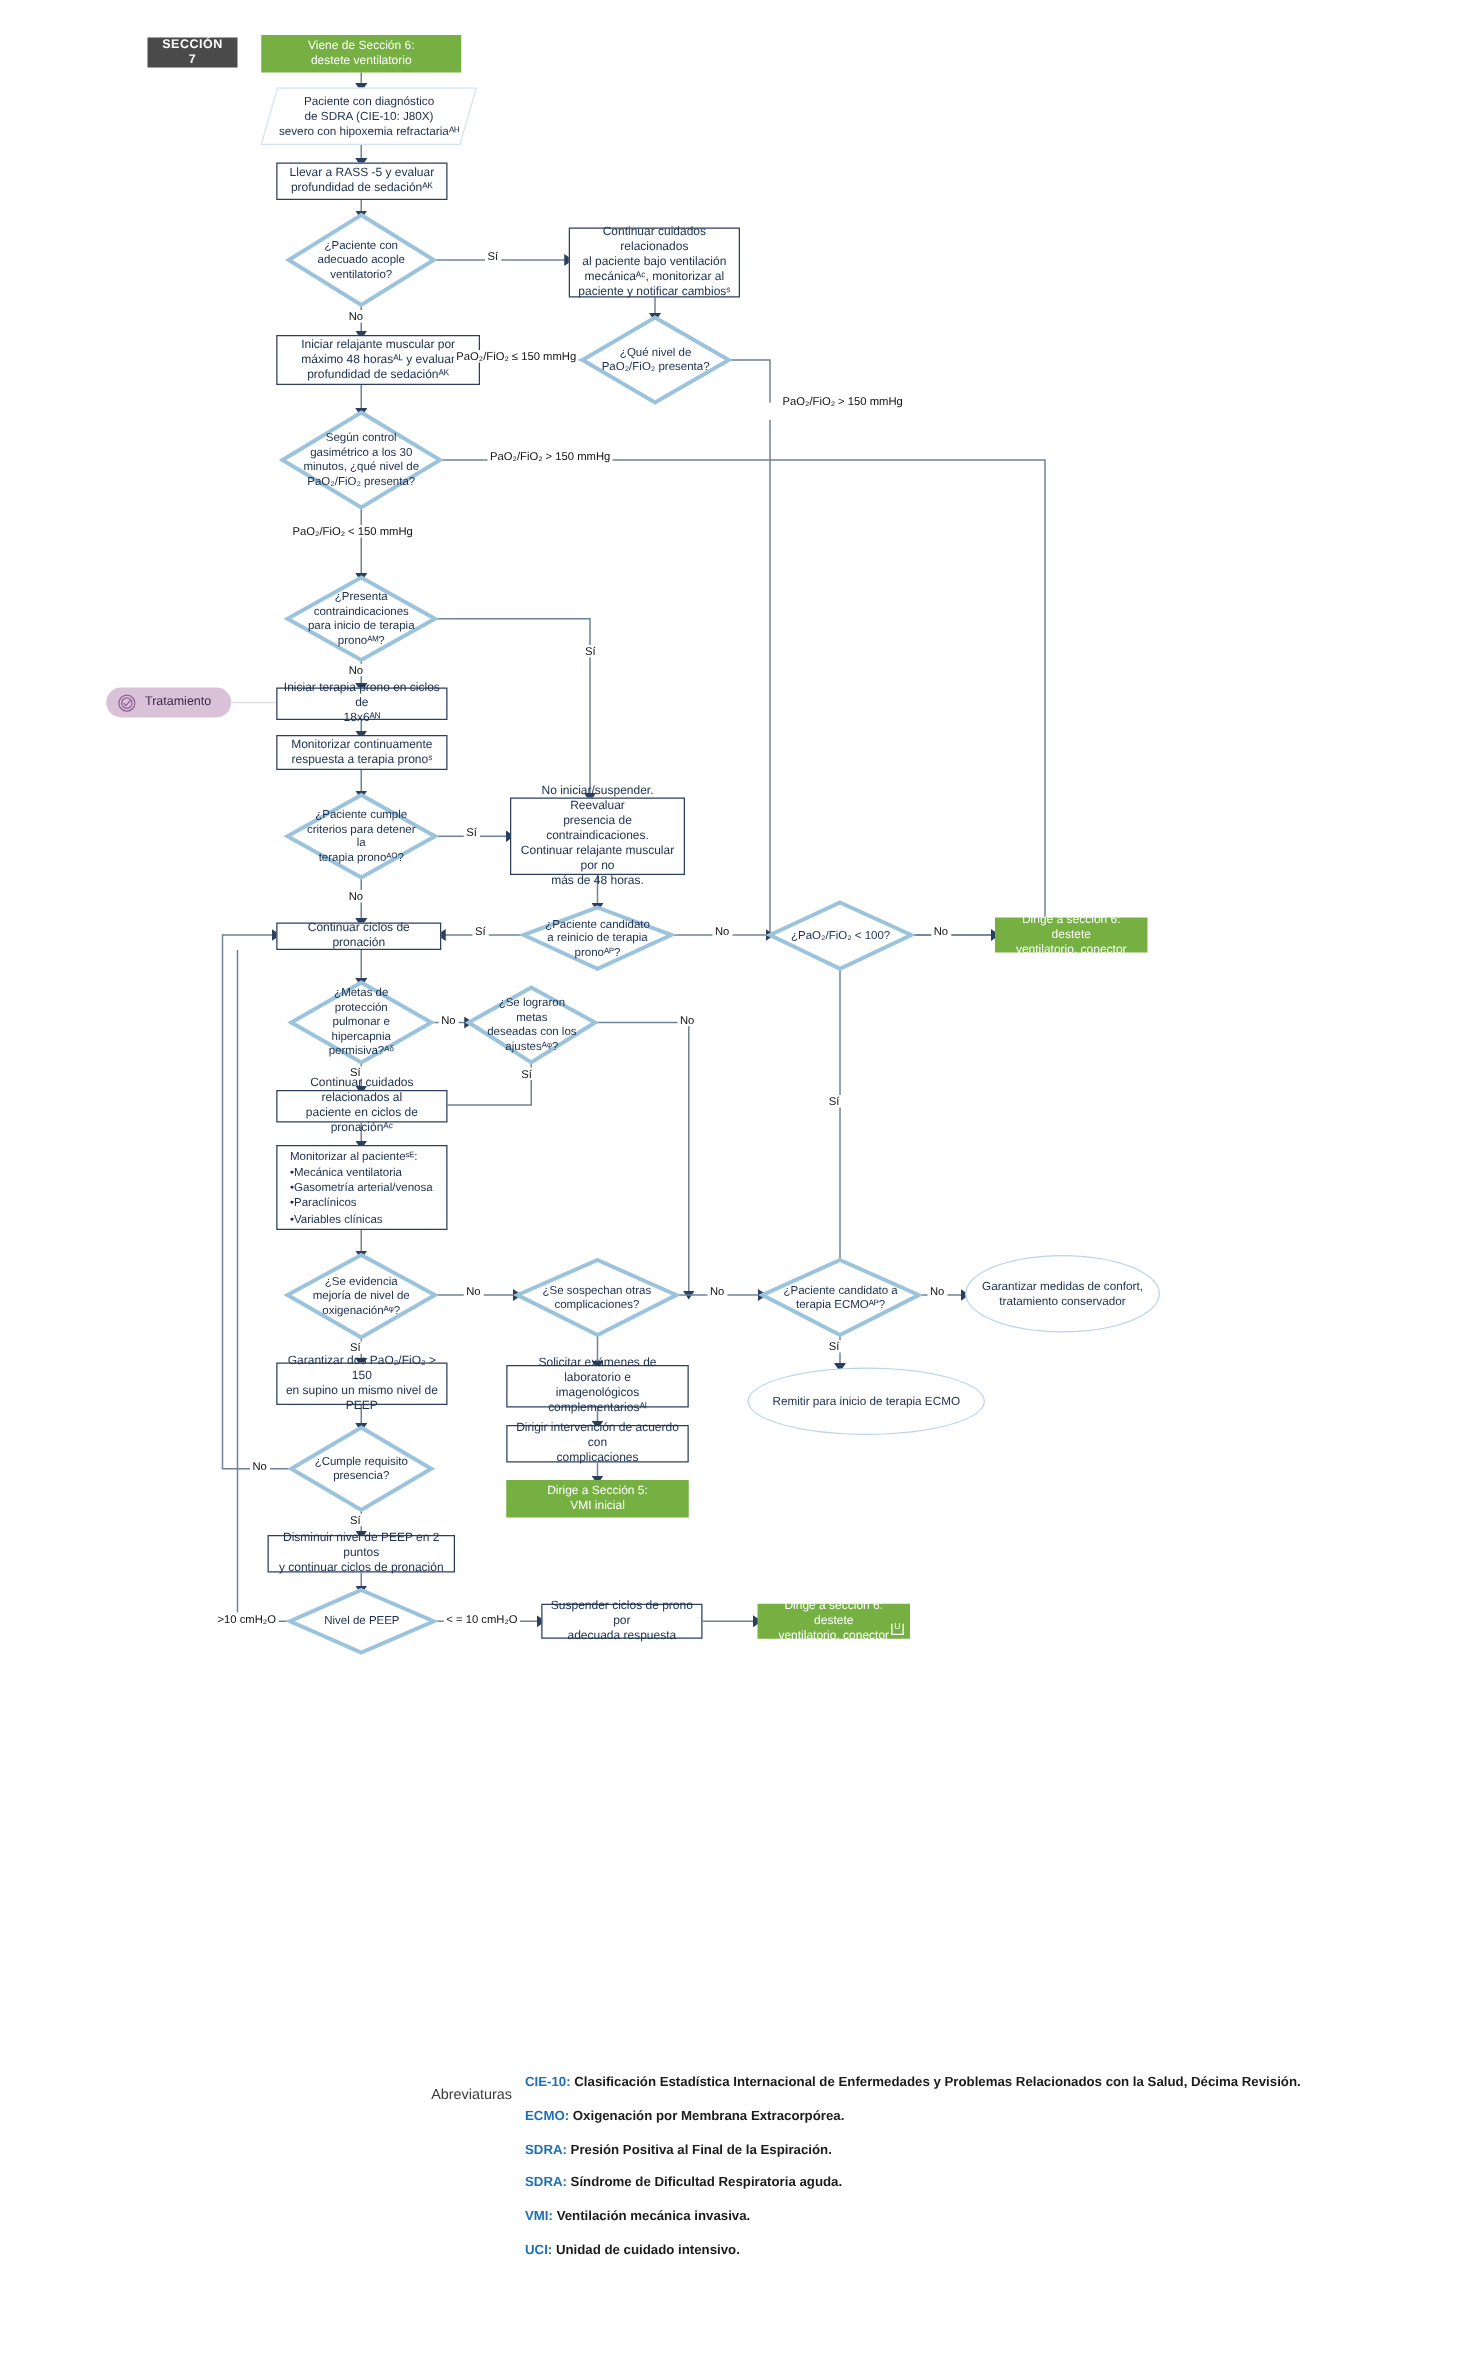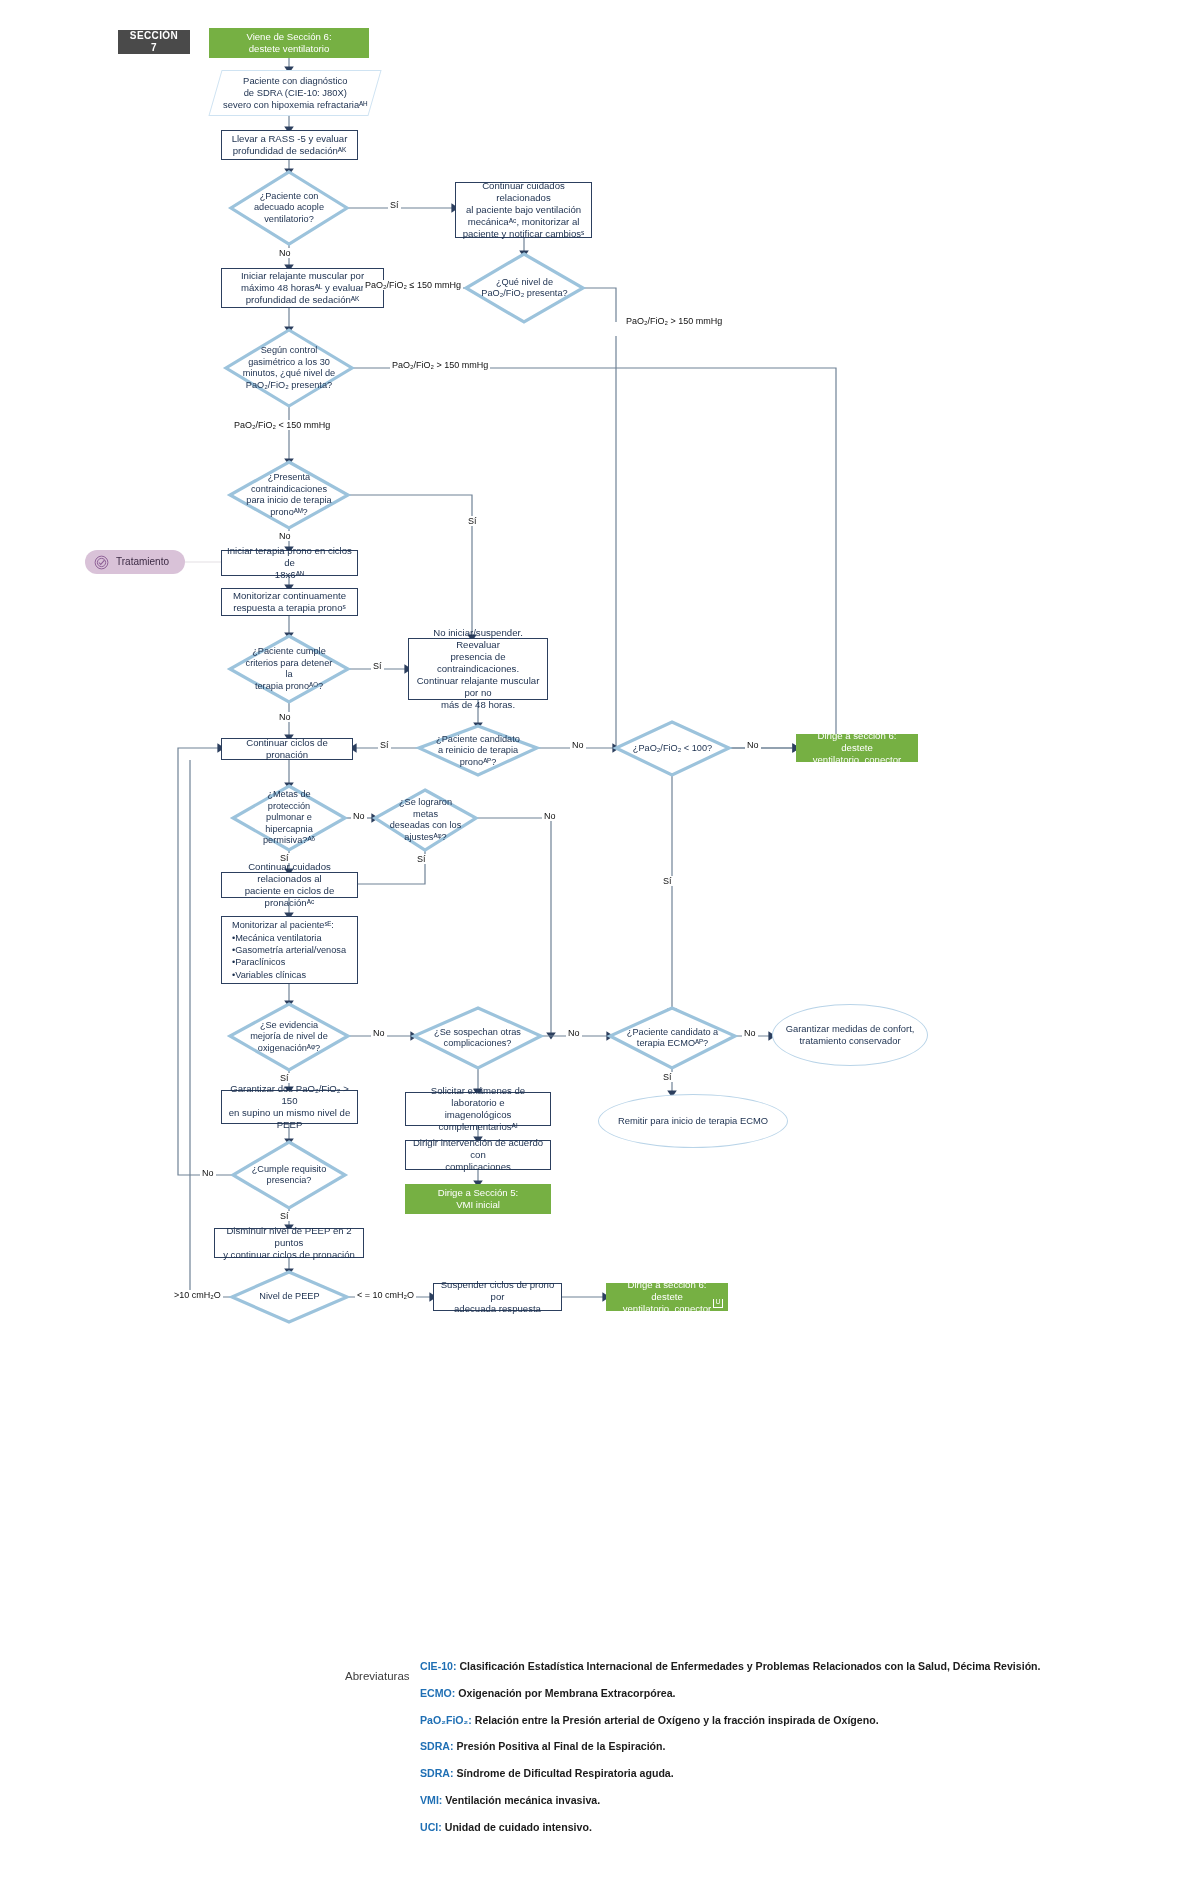--- a/index.html
+++ b/index.html
@@ -437,21 +437,20 @@
   <div class="edge-label" style="left:200px;top:1168px;">No</div>
   <div class="edge-label" style="left:278px;top:1211px;">Sí</div>
   <div class="edge-label" style="left:172px;top:1290px;">&gt;10 cmH₂O</div>
   <div class="edge-label" style="left:355px;top:1290px;">&lt; = 10 cmH₂O</div>
 
   <div id="abbrev">
     <div class="ab-title">Abreviaturas</div>
     <div class="ab-list">
         <div class="ab-item"><span class="ab-key">CIE-10:</span><span> Clasificación Estadística Internacional de Enfermedades y Problemas Relacionados con la Salud, Décima Revisión.</span></div>
         <div class="ab-item"><span class="ab-key">ECMO:</span><span> Oxigenación por Membrana Extracorpórea.</span></div>
-        <div class="ab-item"><span class="ab-key">PaO₂FiO₂:</span><span> Relación entre la Presión arterial de Oxígeno y la fracción inspirada de Oxígeno.</span></div>
         <div class="ab-item"><span class="ab-key">SDRA:</span><span> Presión Positiva al Final de la Espiración.</span></div>
         <div class="ab-item"><span class="ab-key">SDRA:</span><span> Síndrome de Dificultad Respiratoria aguda.</span></div>
         <div class="ab-item"><span class="ab-key">VMI:</span><span> Ventilación mecánica invasiva.</span></div>
         <div class="ab-item"><span class="ab-key">UCI:</span><span> Unidad de cuidado intensivo.</span></div>
       </div>
   </div>
 
 </div>
 
 </body></html>

